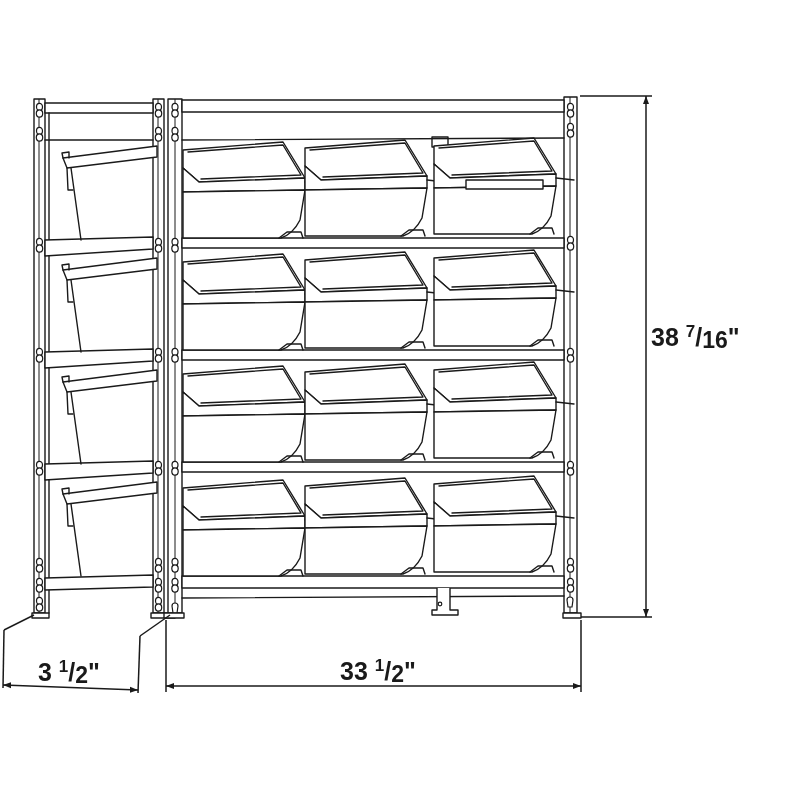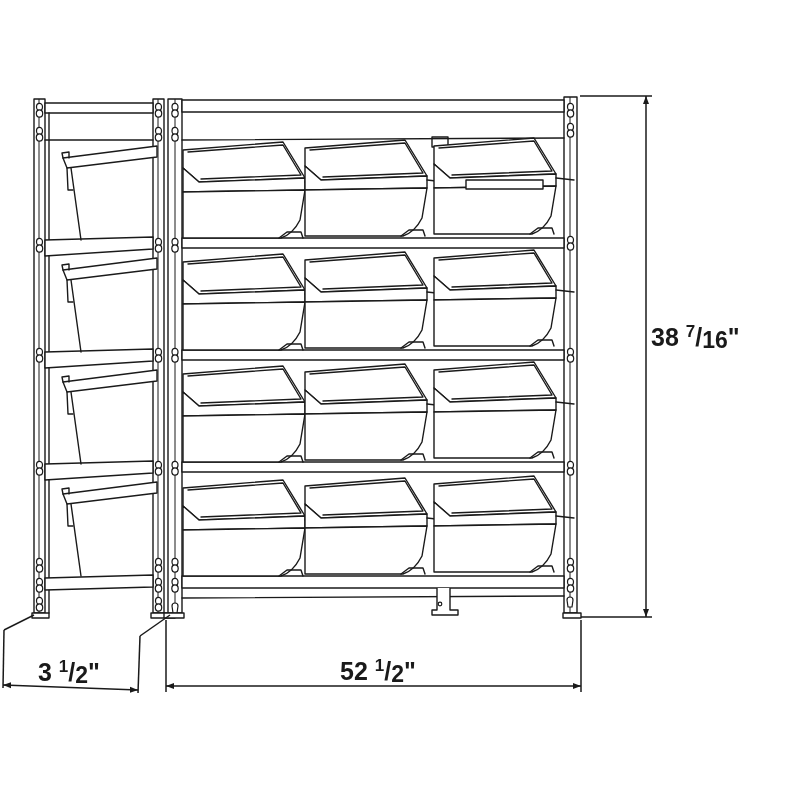--- a/index.html
+++ b/index.html
@@ -183,20 +183,20 @@
     <path d="M138,690 l-8,-3.3 v6 z" fill="#1a1a1a"></path>
   </g>
 </svg>
 
 <div class="label" style="left:651px; top:322px;">
   <span>38</span>
   <sup>7</sup>/<sub>16</sub><span>"</span>
 </div>
 
 <div class="label" style="left:340px; top:656px;">
-  <span>52</span>
+  <span>33</span>
   <sup>1</sup>/<sub>2</sub><span>"</span>
 </div>
 
 <div class="label" style="left:38px; top:657px;">
   <span>3</span>
   <sup>1</sup>/<sub>2</sub><span>"</span>
 </div>
 
 </body></html>

